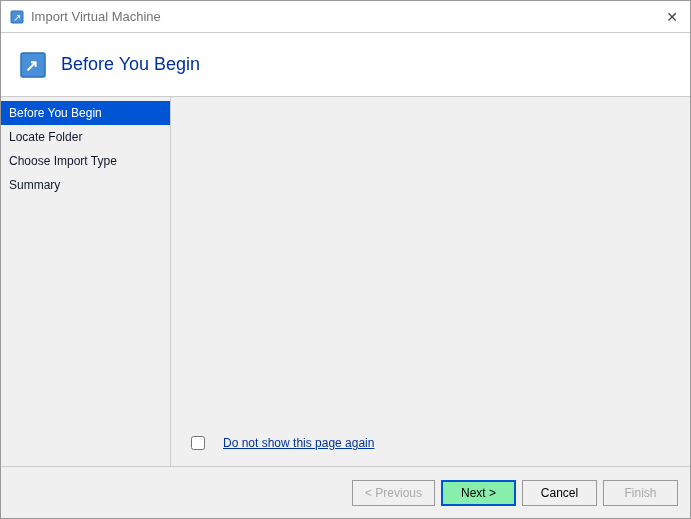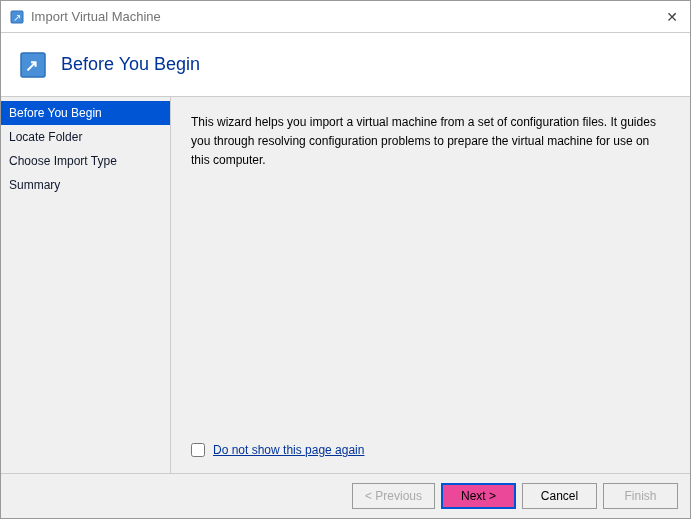--- a/index.html
+++ b/index.html
@@ -111,21 +111,21 @@
     }
     .description-text {
       font-size: 12px;
       color: #000;
       line-height: 1.6;
       margin-bottom: auto;
     }
     .checkbox-area {
       display: flex;
       align-items: center;
-      gap: 8px;
+      gap: 18px;
       margin-top: auto;
       padding-top: 10px;
     }
     .checkbox-label {
       font-size: 12px;
       color: #000;
     }
     .checkbox-label span {
       color: #003399;
       text-decoration: underline;
@@ -137,38 +137,38 @@
     }
 
     .footer {
       display: flex;
       align-items: center;
       justify-content: flex-end;
       padding: 8px 12px;
       border-top: 1px solid #ccc;
       background: #f0f0f0;
       gap: 6px;
-      height: 45px;
+      height: 52px;
     }
     .btn {
       min-width: 75px;
       height: 26px;
       padding: 0 12px;
       font-size: 12px;
       cursor: pointer;
       border: 1px solid #999;
       background: #f0f0f0;
       color: #000;
     }
     .btn:disabled {
       color: #aaa;
       cursor: default;
     }
     .btn.next {
-      background: #ec4899;
+      background: #86efac;
       border: 2px solid #0055d5;
       font-weight: 500;
     }
   </style>
 </head>
 <body>
 
 <div class="window">
 
   <div class="title-bar">
@@ -205,21 +205,20 @@
       </div>
       <div class="sidebar-item">
         <span>Choose Import Type</span>
       </div>
       <div class="sidebar-item">
         <span>Summary</span>
       </div>
     </div>
 
     <div class="main-content">
-      <p class="description-text">This wizard helps you import a virtual machine from a set of configuration files. It guides you through resolving configuration problems to prepare the virtual machine for use on this computer.</p>
 
       <div class="checkbox-area">
         <input type="checkbox" class="checkbox-input" style="">
         <label class="checkbox-label">
           <span>Do not show </span><span class="link-text" style="color:#003399;text-decoration:underline;cursor:pointer;">this page again</span>
         </label>
       </div>
     </div>
 
   </div>

